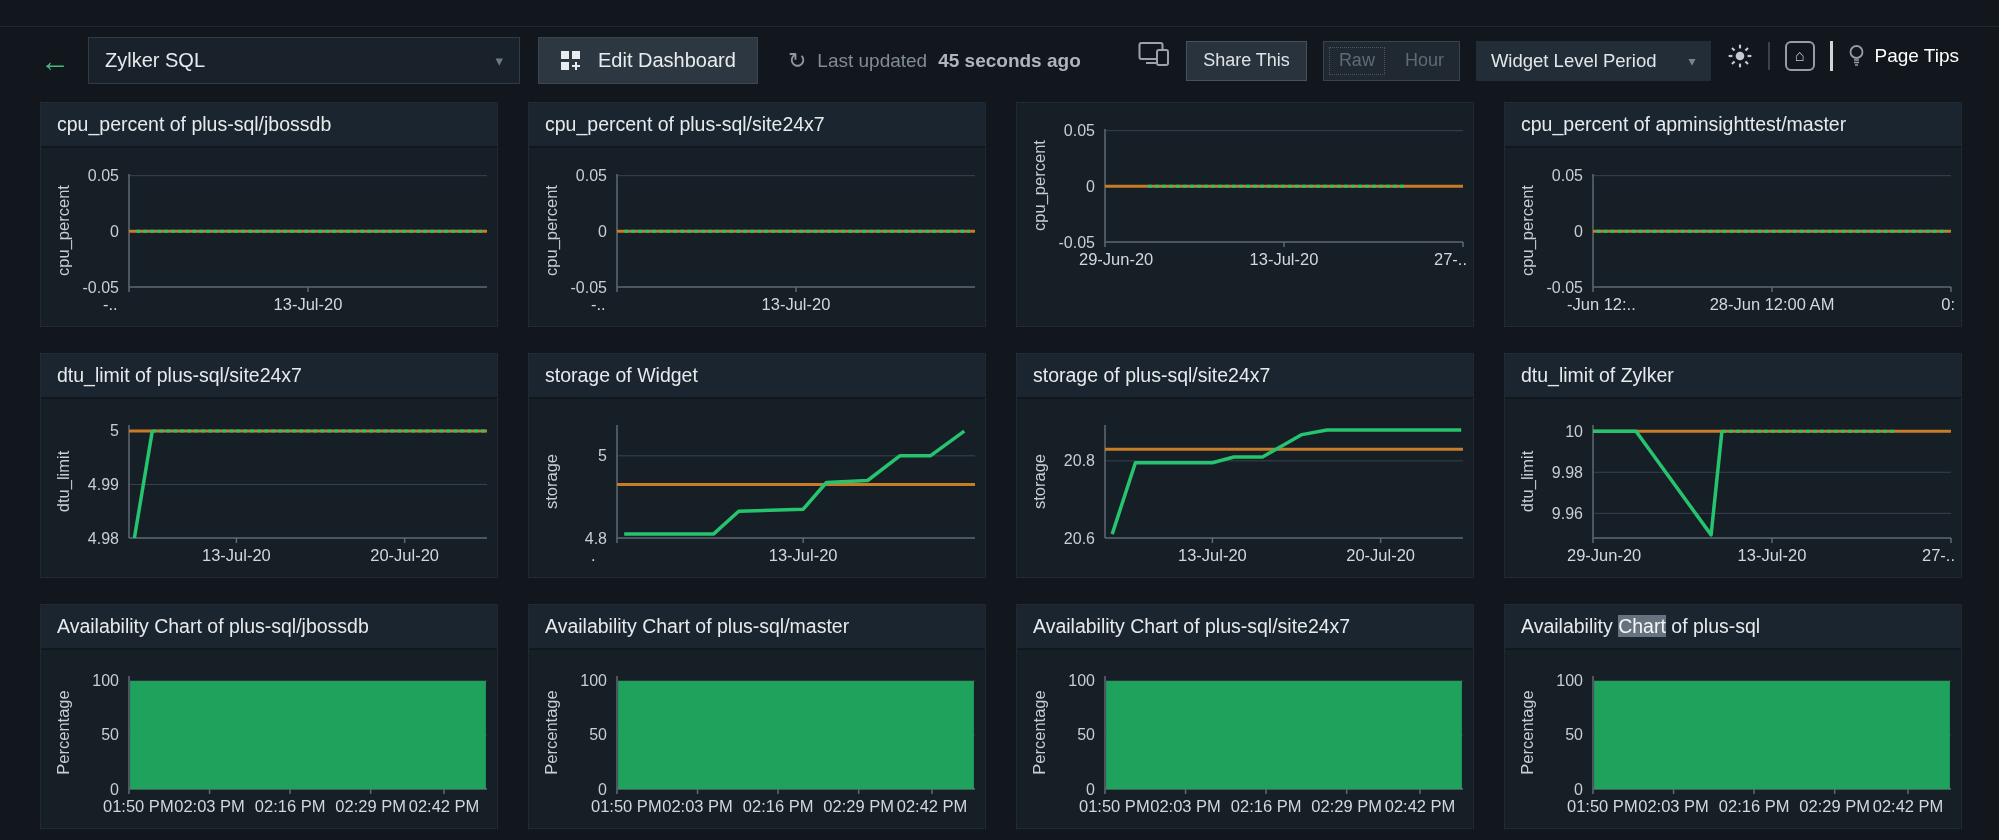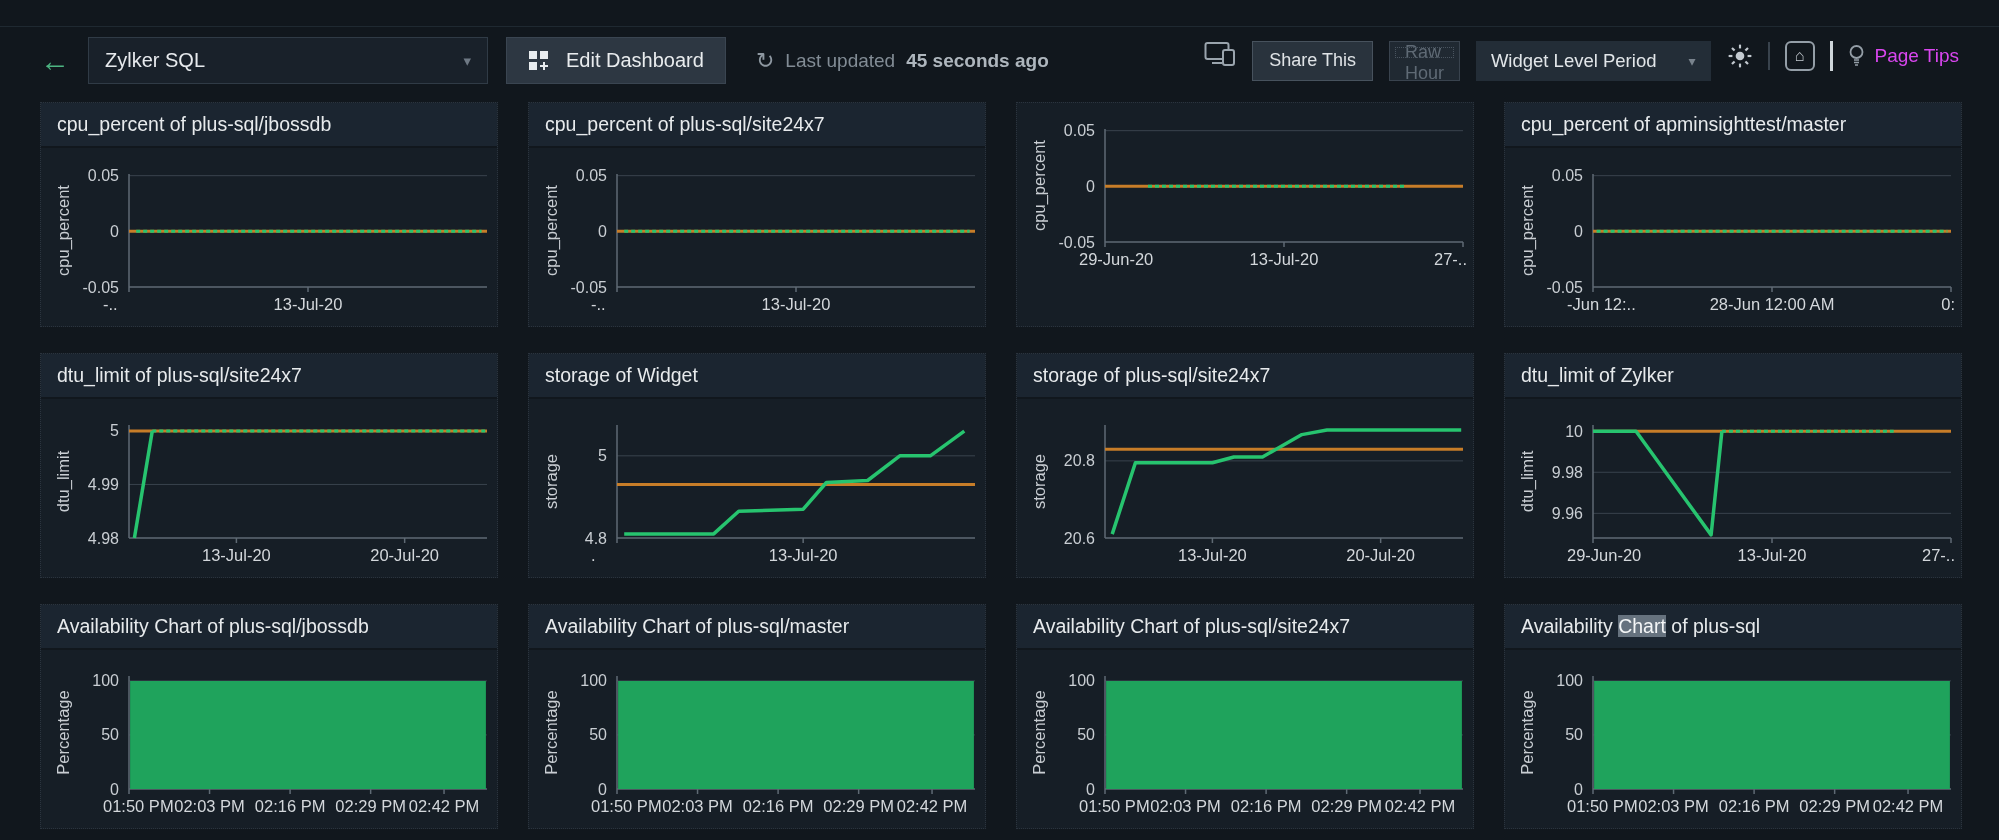--- a/index.html
+++ b/index.html
@@ -8,52 +8,52 @@
     width:1999px; height:840px; overflow:hidden;
     background:#11171d;
     font-family:"Liberation Sans", sans-serif;
   }
   .top-divider { height:27px; border-bottom:1px solid #1f2931; }
   .topbar { display:flex; align-items:center; padding:10px 40px 12px 40px; }
   .tb-left { display:flex; align-items:center; gap:18px; }
   .tb-right { margin-left:auto; display:flex; align-items:flex-start; gap:16px; }
   .back-arrow { color:#4db582; font-size:30px; line-height:1; cursor:pointer; }
   .select {
-    width:400px; height:47px; background:#19212a; border:1px solid #303b46;
+    width:432px; height:47px; background:#19212a; border:1px solid #303b46;
     display:flex; align-items:center; padding:0 16px; color:#e7eaed; font-size:20px; cursor:pointer;
   }
   .select .caret { margin-left:auto; color:#6e7984; font-size:15px; }
   .btn-edit {
     height:47px; background:#2d3742; border:1px solid #3a4551; color:#e9ecee;
     font-size:20px; display:flex; gap:17px; padding:0 21px; align-items:center; cursor:pointer;
   }
   .last-updated { display:flex; gap:11px; color:#828c95; font-size:19px; align-items:center; margin-left:12px; }
   .last-updated b { color:#aeb6bd; }
   .refresh { color:#8d97a0; font-size:22px; line-height:1; cursor:pointer; }
   .btn-share {
     height:40px; background:#29333d; border:1px solid #47525d; color:#dfe3e6;
     font-size:18px; padding:0 16px; display:flex; align-items:center; cursor:pointer;
   }
-  .btn-group { display:flex; height:40px; border:1px solid #39434e; background:#202932; align-items:stretch;flex-direction:column; }
+  .btn-group { display:flex; height:40px; border:1px solid #39434e; background:#202932; align-items:stretch; }
   .btn-raw, .btn-hour { padding:0 15px; color:#5f6a75; font-size:18px; display:flex; align-items:center; cursor:pointer; }
   .btn-raw { outline:1px dotted #49545f; outline-offset:-6px; }
   .dropdown {
     height:40px; background:#232d37; padding:0 15px; display:flex; align-items:center;
     gap:32px; color:#e2e6e9; font-size:18.5px; cursor:pointer;
   }
   .dropdown .caret { color:#79838d; font-size:14px; }
   .icon-cluster { display:flex; align-items:center; gap:15px; }
   .sep { width:2px; height:28px; background:#39434d; }
   .sep.bright { width:3px; height:30px; background:#cfd6da; }
   .home-box {
     width:30px; height:30px; border:2px solid #949ea7; border-radius:6px;
     display:flex; align-items:center; justify-content:center;
     color:#c3cad0; font-size:16px; cursor:pointer;
   }
-  .page-tips { color:#d946ef; font-size:19px; display:flex; gap:10px; align-items:center; cursor:pointer; }
+  .page-tips { color:#ffffff; font-size:19px; display:flex; gap:10px; align-items:center; cursor:pointer; }
   .grid {
     display:grid; grid-template-columns:repeat(4, 1fr);
     gap:26px 30px; padding:6px 40px 0 40px;
   }
   .card { background:#161e26; border:1px dotted #2b343e; }
   .card-head { background:#1b2530; padding:10px 16px; border-bottom:2px solid #11171d; }
   .card-title { color:#e7eaec; font-size:19.5px; }
   .card-title .hl { background:#66727e; color:#f4f6f7; }
   .card-body { padding:4px 4px 6px 6px; }
   svg.chart { display:block; }

